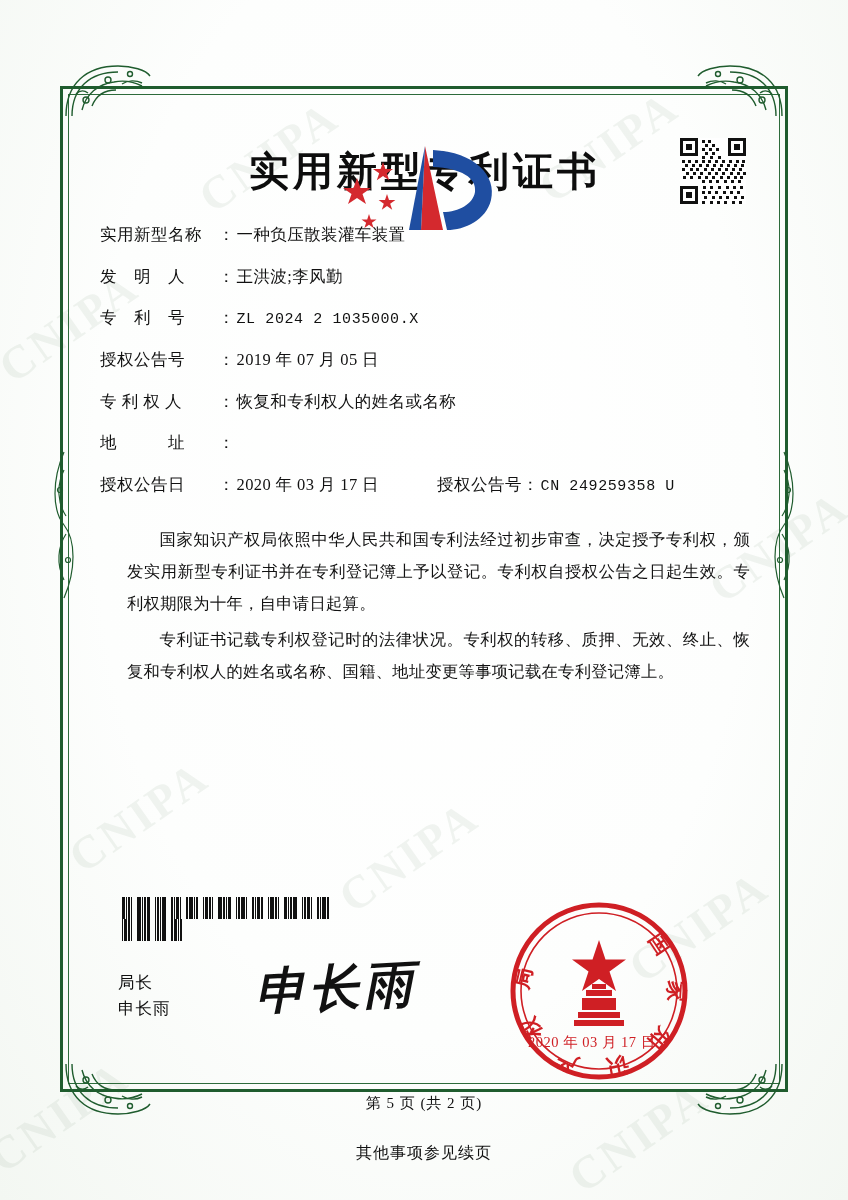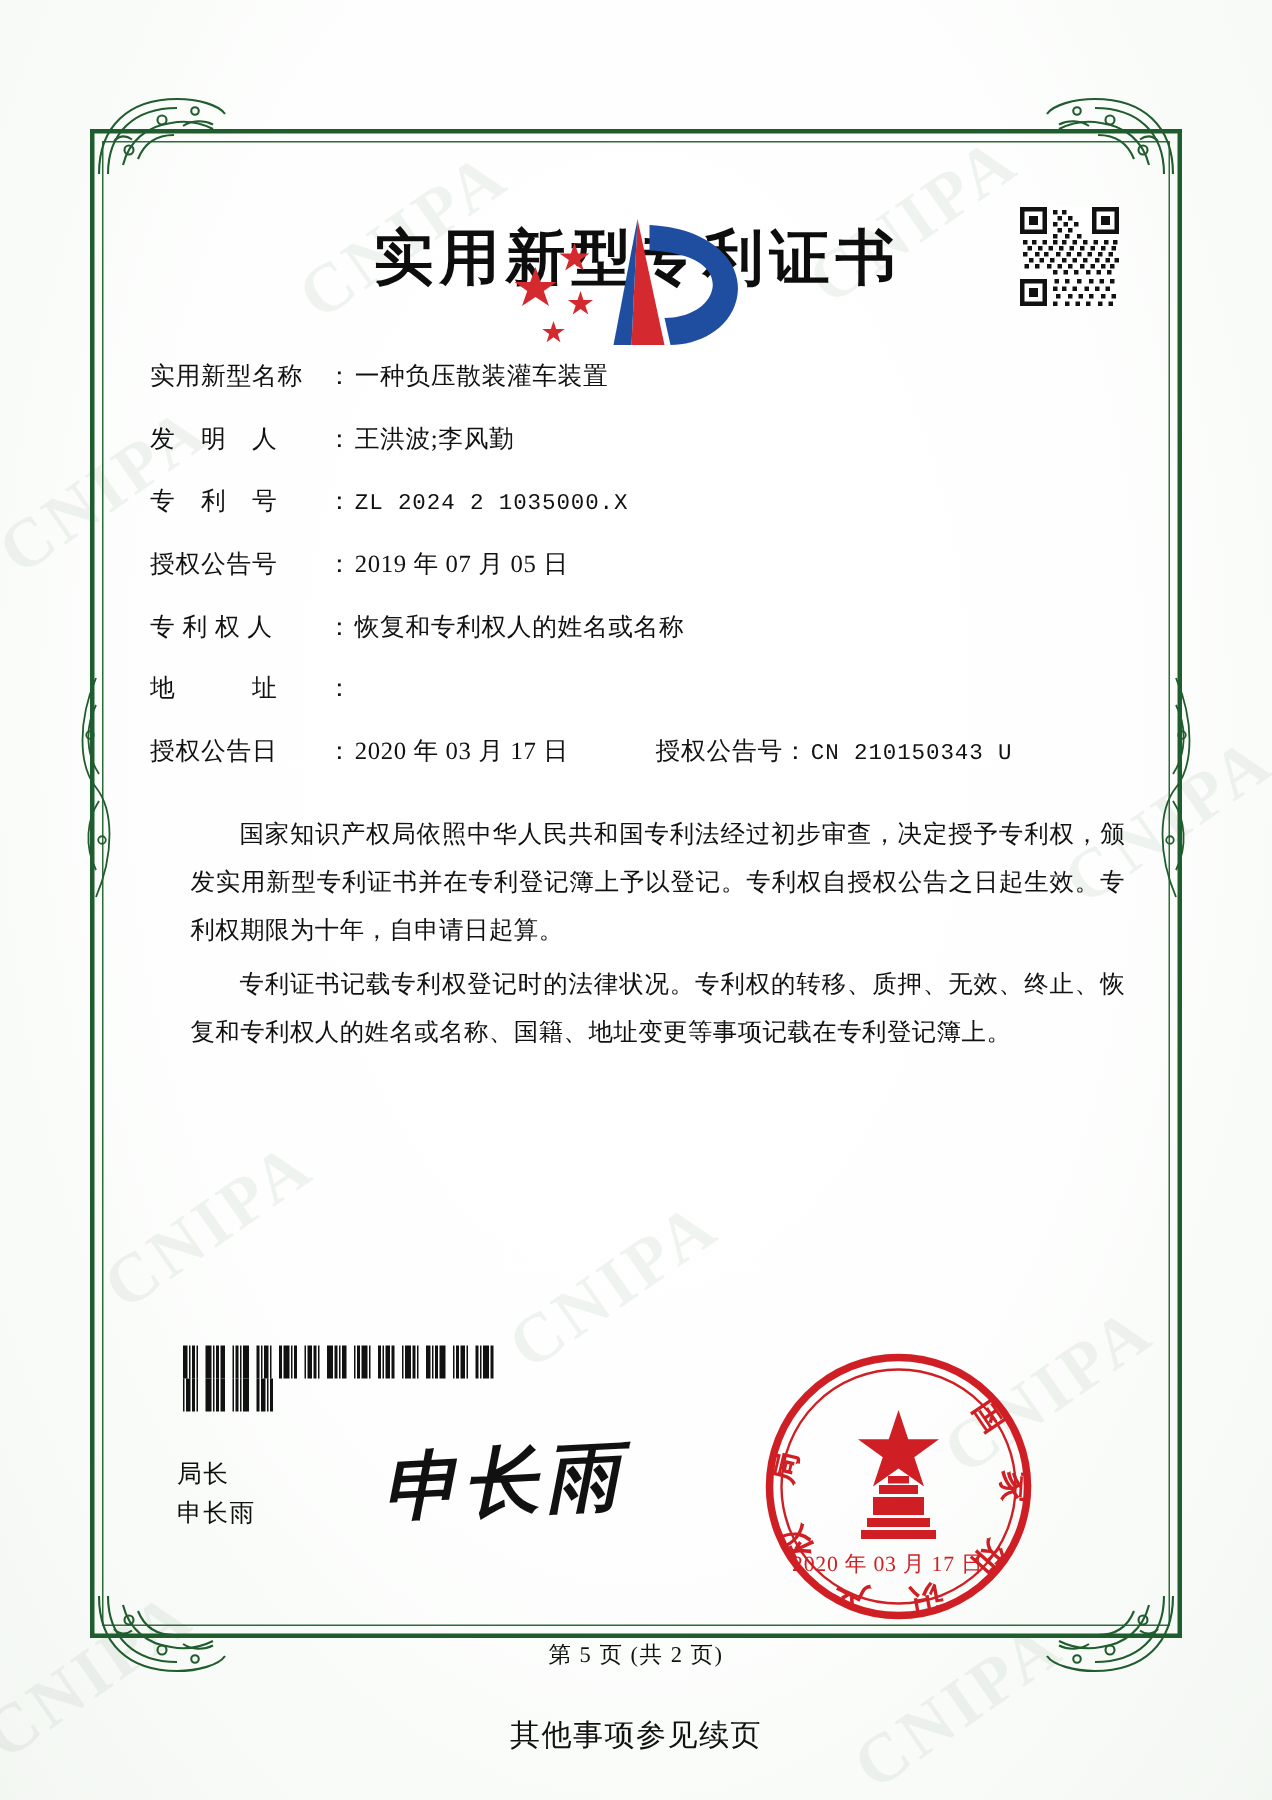--- a/index.html
+++ b/index.html
@@ -105,21 +105,21 @@
     text-align: center;
     font-size: 40px;
     font-weight: bold;
     letter-spacing: 4px;
     margin-top: 24px;
     color: #0d0d0d;
     font-family: "Liberation Serif", "DejaVu Serif", serif;
   }
 
   .fields {
-    margin-top: 44px;
+    margin-top: 28px;
     font-size: 16.5px;
     line-height: 1;
     color: #111;
   }
   .field-row {
     display: flex;
     align-items: baseline;
     margin-bottom: 25px;
   }
   .field-label {
@@ -220,21 +220,21 @@
     text-align: center;
     font-size: 15px;
     color: #111;
     letter-spacing: 1px;
   }
   .footer-note {
     position: absolute;
     left: 0; right: 0;
     top: 1143px;
     text-align: center;
-    font-size: 20px;
+    font-size: 16px;
     color: #111;
     letter-spacing: 1px;
   }
 </style>
 </head>
 <body>
 
 <div class="page">
 
   <div class="watermark wm1">CNIPA</div>
@@ -485,21 +485,21 @@
         <span class="field-colon">：</span>
       </div>
 
       <div class="row-two">
         <span class="field-label">授权公告日</span>
         <span class="field-colon">：</span>
         <span class="field-value">2020 年 03 月 17 日</span>
         <span class="second">
           <span class="lbl">授权公告号</span>
           <span class="field-colon">：</span>
-          <span class="field-value mono">CN 210150343 U</span>
+          <span class="field-value mono">CN 249259358 U</span>
         </span>
       </div>
 
     </div>
 
     <div class="paragraphs">
       <p>国家知识产权局依照中华人民共和国专利法经过初步审查，决定授予专利权，颁发实用新型专利证书并在专利登记簿上予以登记。专利权自授权公告之日起生效。专利权期限为十年，自申请日起算。</p>
       <p>专利证书记载专利权登记时的法律状况。专利权的转移、质押、无效、终止、恢复和专利权人的姓名或名称、国籍、地址变更等事项记载在专利登记簿上。</p>
     </div>
 

